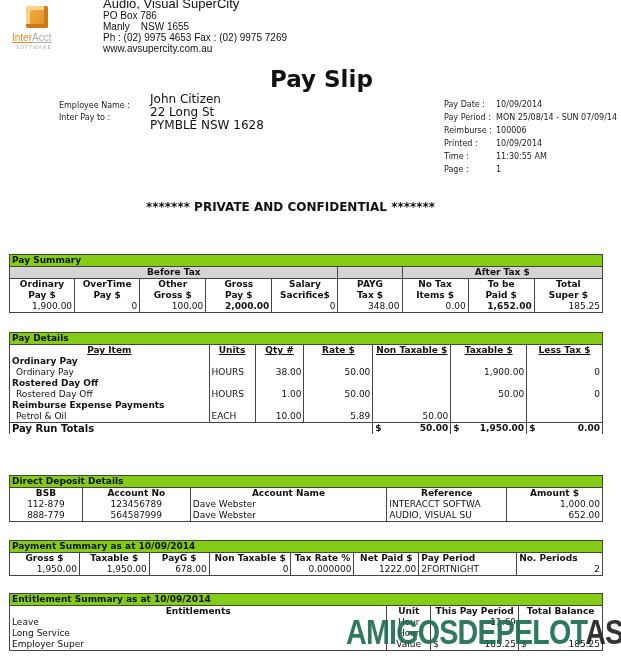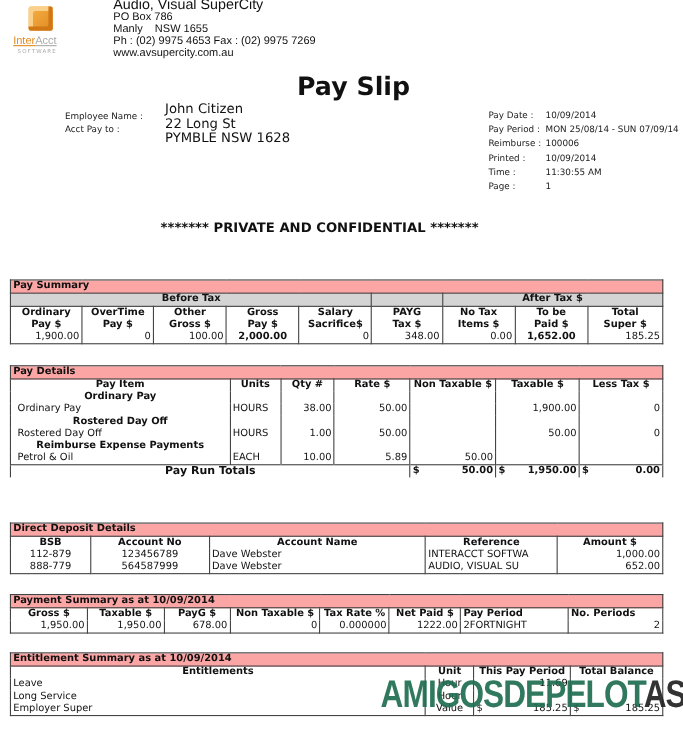--- a/index.html
+++ b/index.html
@@ -13,25 +13,25 @@
   .company .name { font-size:13px; line-height:13px; }
   .title { position:absolute; left:270px; top:66px; font-size:23px; font-weight:bold; font-family:"DejaVu Sans", sans-serif; }
   .emp-labels { position:absolute; left:59px; top:100px; font-size:8px; line-height:12px; font-family:"DejaVu Sans", sans-serif; color:#222; }
   .emp-vals { position:absolute; left:150px; top:93px; font-size:12px; line-height:13px; font-family:"DejaVu Sans", sans-serif; }
   .meta { position:absolute; left:444px; top:98px; font-size:8px; line-height:13px; color:#222; }
   .meta .row { display:flex; }
   .meta .lab { width:52px; white-space:nowrap; }
   .confidential { position:absolute; left:146px; top:200px; font-size:12px; font-weight:bold; }
   table { border-collapse:collapse; position:absolute; left:9px; width:594px; font-size:9px; font-family:"DejaVu Sans", sans-serif; }
   td, th { padding:0 2px; line-height:11px; }
-  .sect-head { background:#fca5a5; font-weight:bold; text-align:left; border:1px solid #444; font-size:9px; }
+  .sect-head { background:#84cc16; font-weight:bold; text-align:left; border:1px solid #444; font-size:9px; }
   .grp { background:#d4d4d4; font-weight:bold; text-align:center; border:1px solid #444; }
   .hdr th { font-weight:bold; text-align:center; border-left:1px solid #444; border-right:1px solid #444; }
   .num { text-align:right; }
-  .bold { font-weight:bold;text-align:center; }
+  .bold { font-weight:bold; }
   .bl { border-left:1px solid #444; }
   .br { border-right:1px solid #444; }
   .bt { border-top:1px solid #444;margin-left:41px; }
   .bb { border-bottom:1px solid #444; }
   .watermark { position:absolute; left:346px; top:612px; font-family:"Liberation Sans", sans-serif; font-weight:bold; font-size:35px; color:#1f6e52; letter-spacing:-1px; transform:scaleX(0.82); transform-origin:left top; opacity:0.92; white-space:nowrap; }
   .watermark .com { color:#222; }
 </style>
 </head>
 <body>
 
@@ -48,21 +48,21 @@
     <div>PO Box 786</div>
     <div style="white-space:pre">Manly    NSW 1655</div>
     <div>Ph : (02) 9975 4653 Fax : (02) 9975 7269</div>
     <div>www.avsupercity.com.au</div>
   </div>
 
   <div class="title">Pay Slip</div>
 
   <div class="emp-labels">
     <div>Employee Name :</div>
-    <div>Acct Pay to :</div>
+    <div>Inter Pay to :</div>
   </div>
   <div class="emp-vals">
     <div>John Citizen</div>
     <div>22 Long St</div>
     <div>PYMBLE NSW 1628</div>
   </div>
 
   <div class="meta">
     <div class="row">
         <span class="lab">Pay Date :</span>
@@ -145,21 +145,21 @@
         <col style="width:49px">
         <col style="width:69px">
         <col style="width:78px">
         <col style="width:76px">
         <col style="width:76px">
       </colgroup>
     <tbody>
         <tr>
           <td colspan="7" class="sect-head">Pay Details</td>
         </tr>
-    <tr class="hdr" style="border-left:1px solid #444;border-right:1px solid #444;">
+    <tr class="hdr" style="border-left:1px solid #444;border-right:1px solid #444;text-decoration:underline;">
       <th>Pay Item</th>
       <th>Units</th>
       <th>Qty #</th>
       <th>Rate $</th>
       <th>Non Taxable $</th>
       <th>Taxable $</th>
       <th>Less Tax $</th>
     </tr>
 
     <tr>

